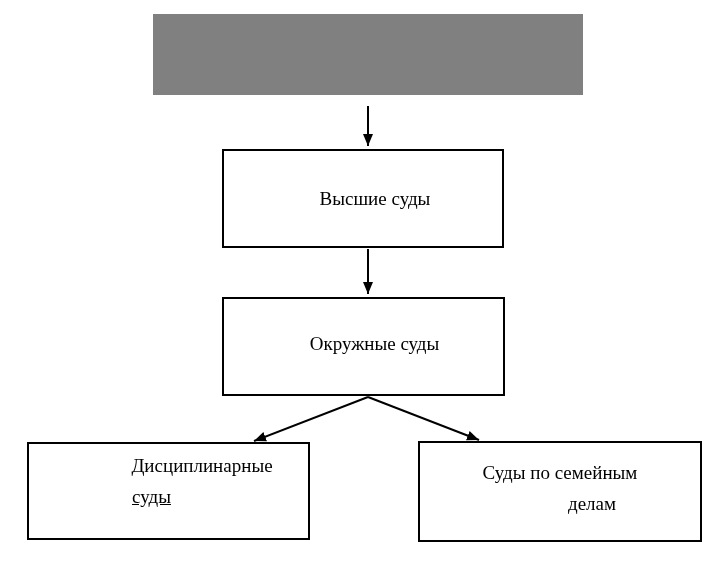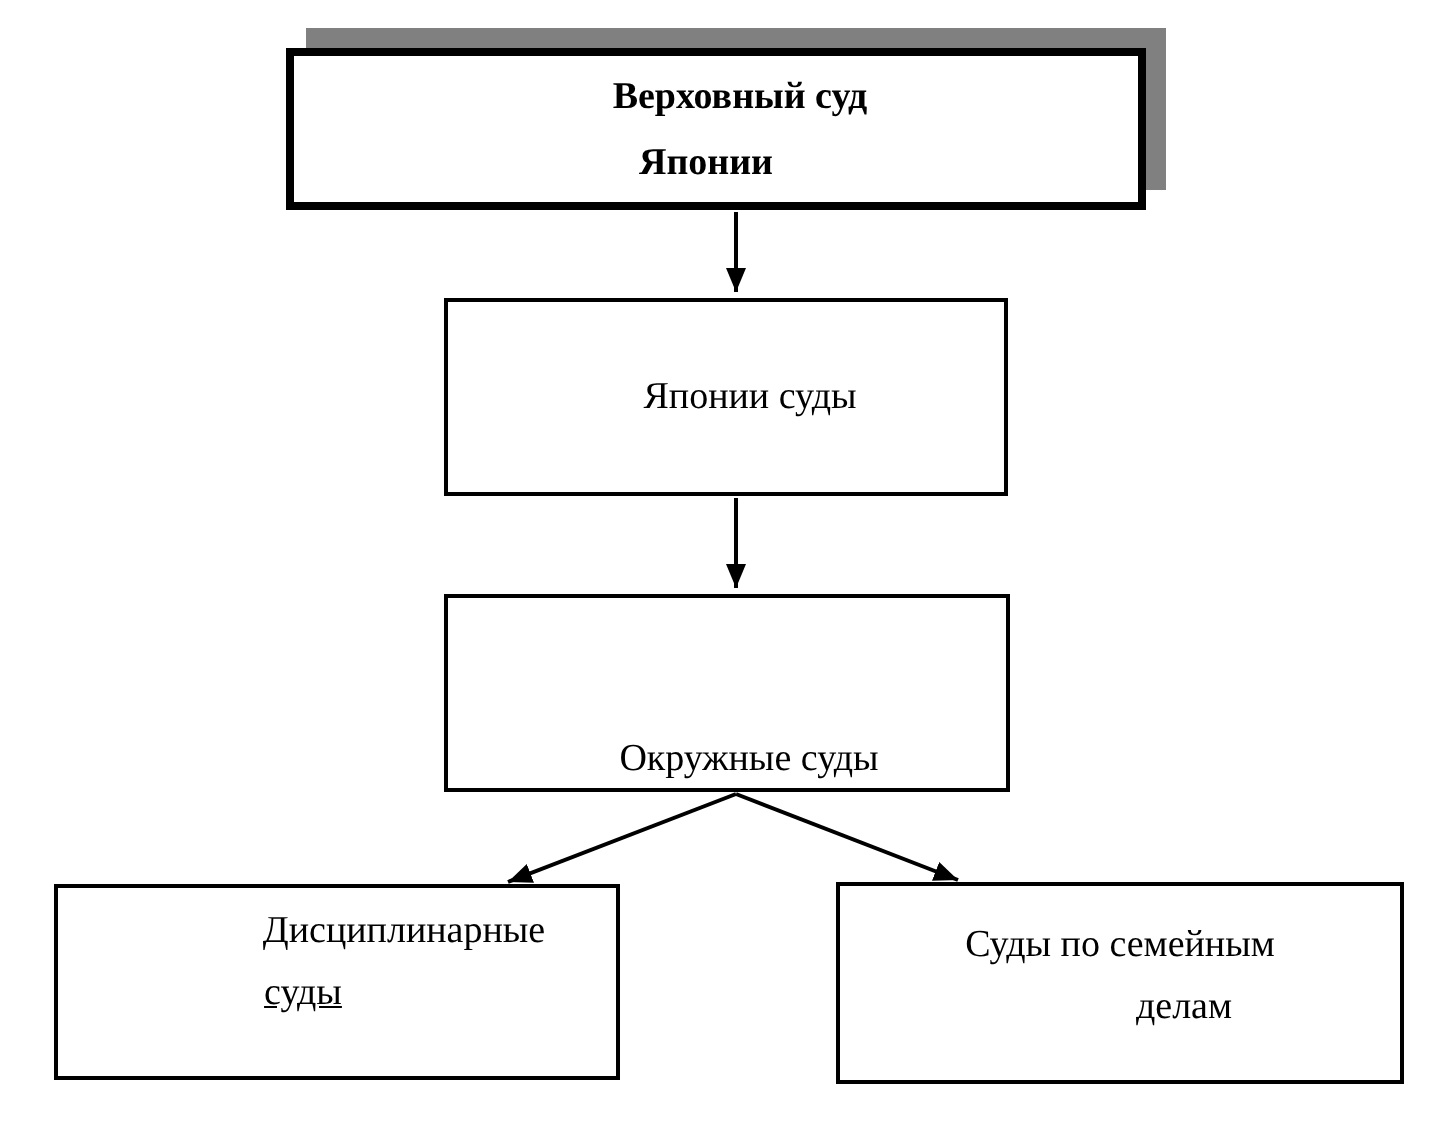--- a/index.html
+++ b/index.html
@@ -70,21 +70,21 @@
   #node-family {
     left: 418px; top: 441px;
     width: 284px; height: 101px;
     padding-top: 14px;
   }
   .label-line { display: block; white-space: nowrap; }
   
   #node-supreme .l1      { transform: translateX(12px); }
   #node-supreme .l2      { transform: translateX(-5px); }
   #node-high .l1         { transform: translateX(12px); }
-  #node-district .l1     { transform: translateX(11px); margin-top: 36px; }
+  #node-district .l1     { transform: translateX(11px); }
   #node-disciplinary .l1 { transform: translateX(10px); margin-left: 47px; }
   #node-disciplinary .l2 { transform: translateX(-17px); text-decoration: underline; }
   #node-family .l2       { transform: translateX(32px); }
 </style>
 </head>
 <body>
 
 <div class="canvas">
 
   <div class="shadow-rect"></div>
@@ -94,27 +94,23 @@
       <marker id="arrowhead" markerUnits="strokeWidth" markerWidth="6.5" markerHeight="5.5" refX="6" refY="2.5" orient="auto">
         <path d="M0,0 L6,2.5 L0,5 Z" fill="#000000"></path>
       </marker>
     </defs>
     <line x1="368" y1="106" x2="368" y2="146" stroke="#000000" stroke-width="2" marker-end="url(#arrowhead)"></line>
     <line x1="368" y1="249" x2="368" y2="294" stroke="#000000" stroke-width="2" marker-end="url(#arrowhead)"></line>
     <line x1="368" y1="397" x2="254" y2="441" stroke="#000000" stroke-width="2" marker-end="url(#arrowhead)"></line>
     <line x1="368" y1="397" x2="479" y2="440" stroke="#000000" stroke-width="2" marker-end="url(#arrowhead)"></line>
   </svg>
 
-  <div class="node" id="node-supreme">
-    <span class="label-line l1">Верховный суд</span>
-    <span class="label-line l2">Японии</span>
-  </div>
 
   <div class="node" id="node-high">
-    <span class="label-line l1">Японии суды</span>
+    <span class="label-line l1">Высшие суды</span>
   </div>
 
   <div class="node" id="node-district">
     <span class="label-line l1">Окружные суды</span>
   </div>
 
   <div class="node" id="node-disciplinary">
     <span class="label-line l1">Дисциплинарные</span>
     <span class="label-line l2">суды</span>
   </div>

